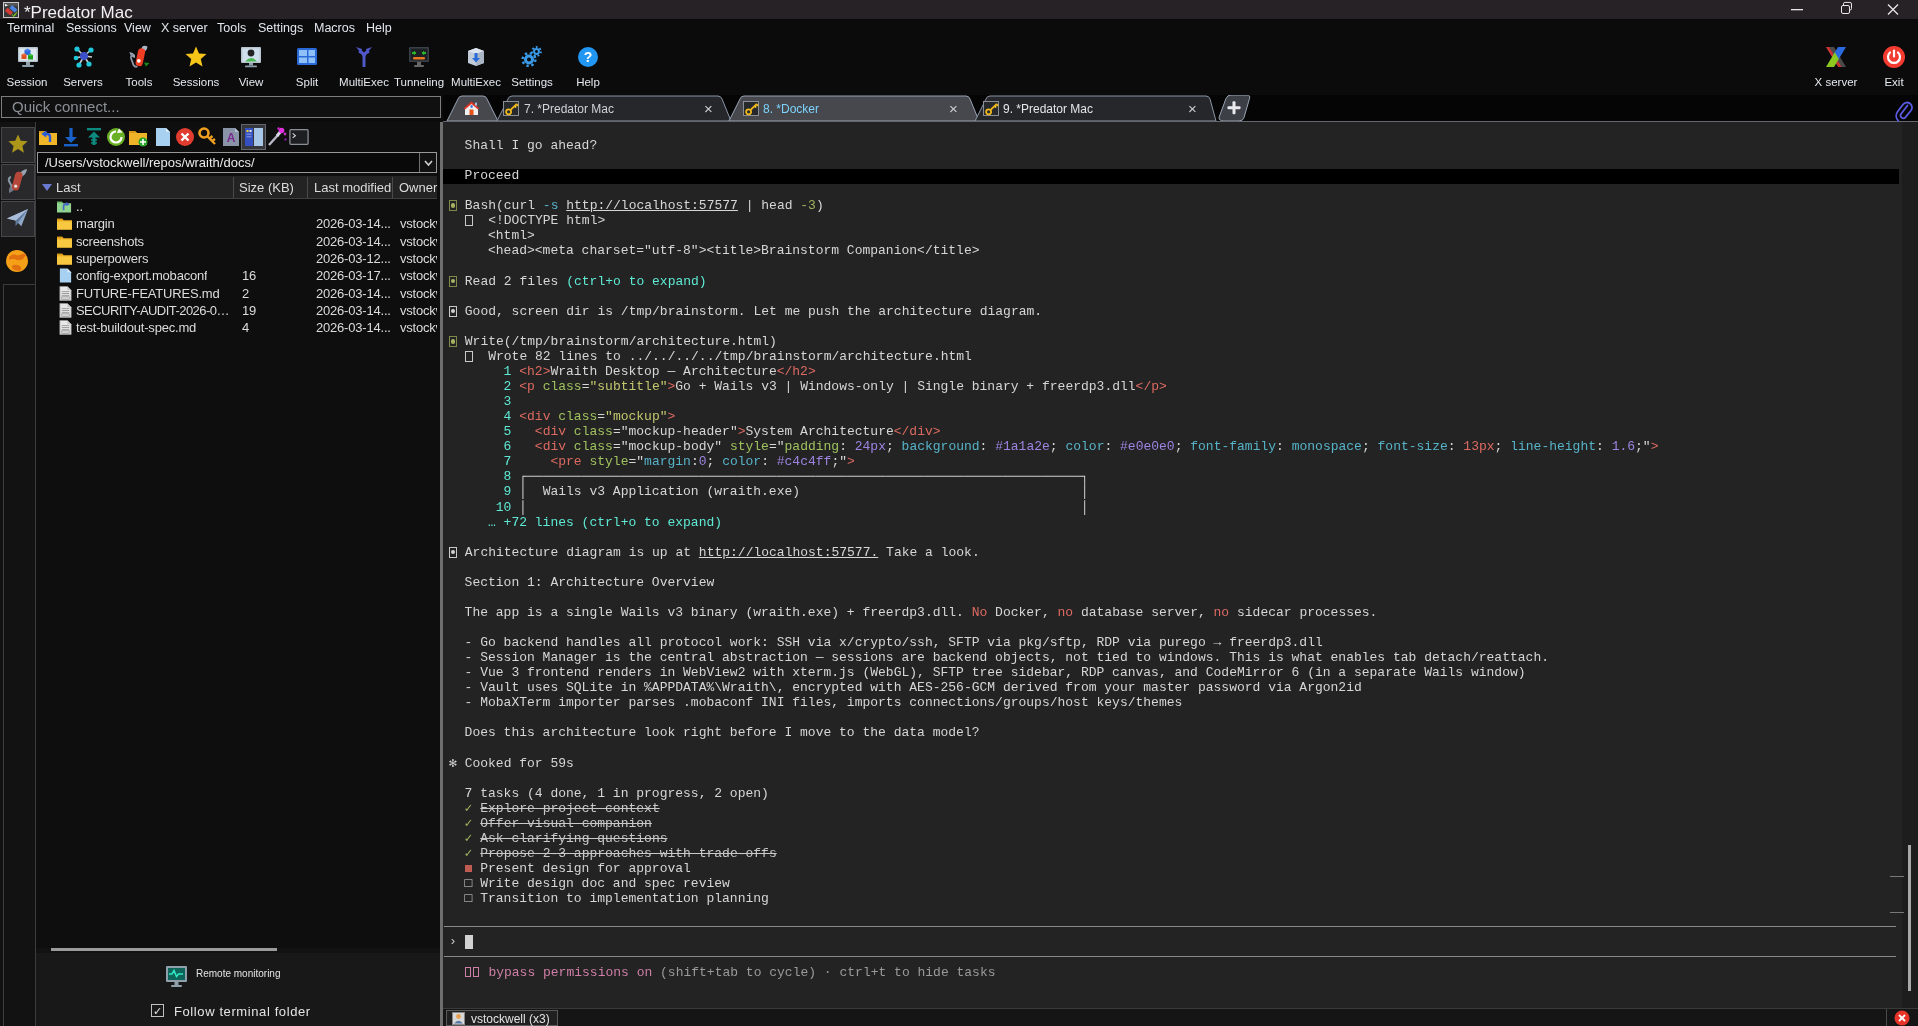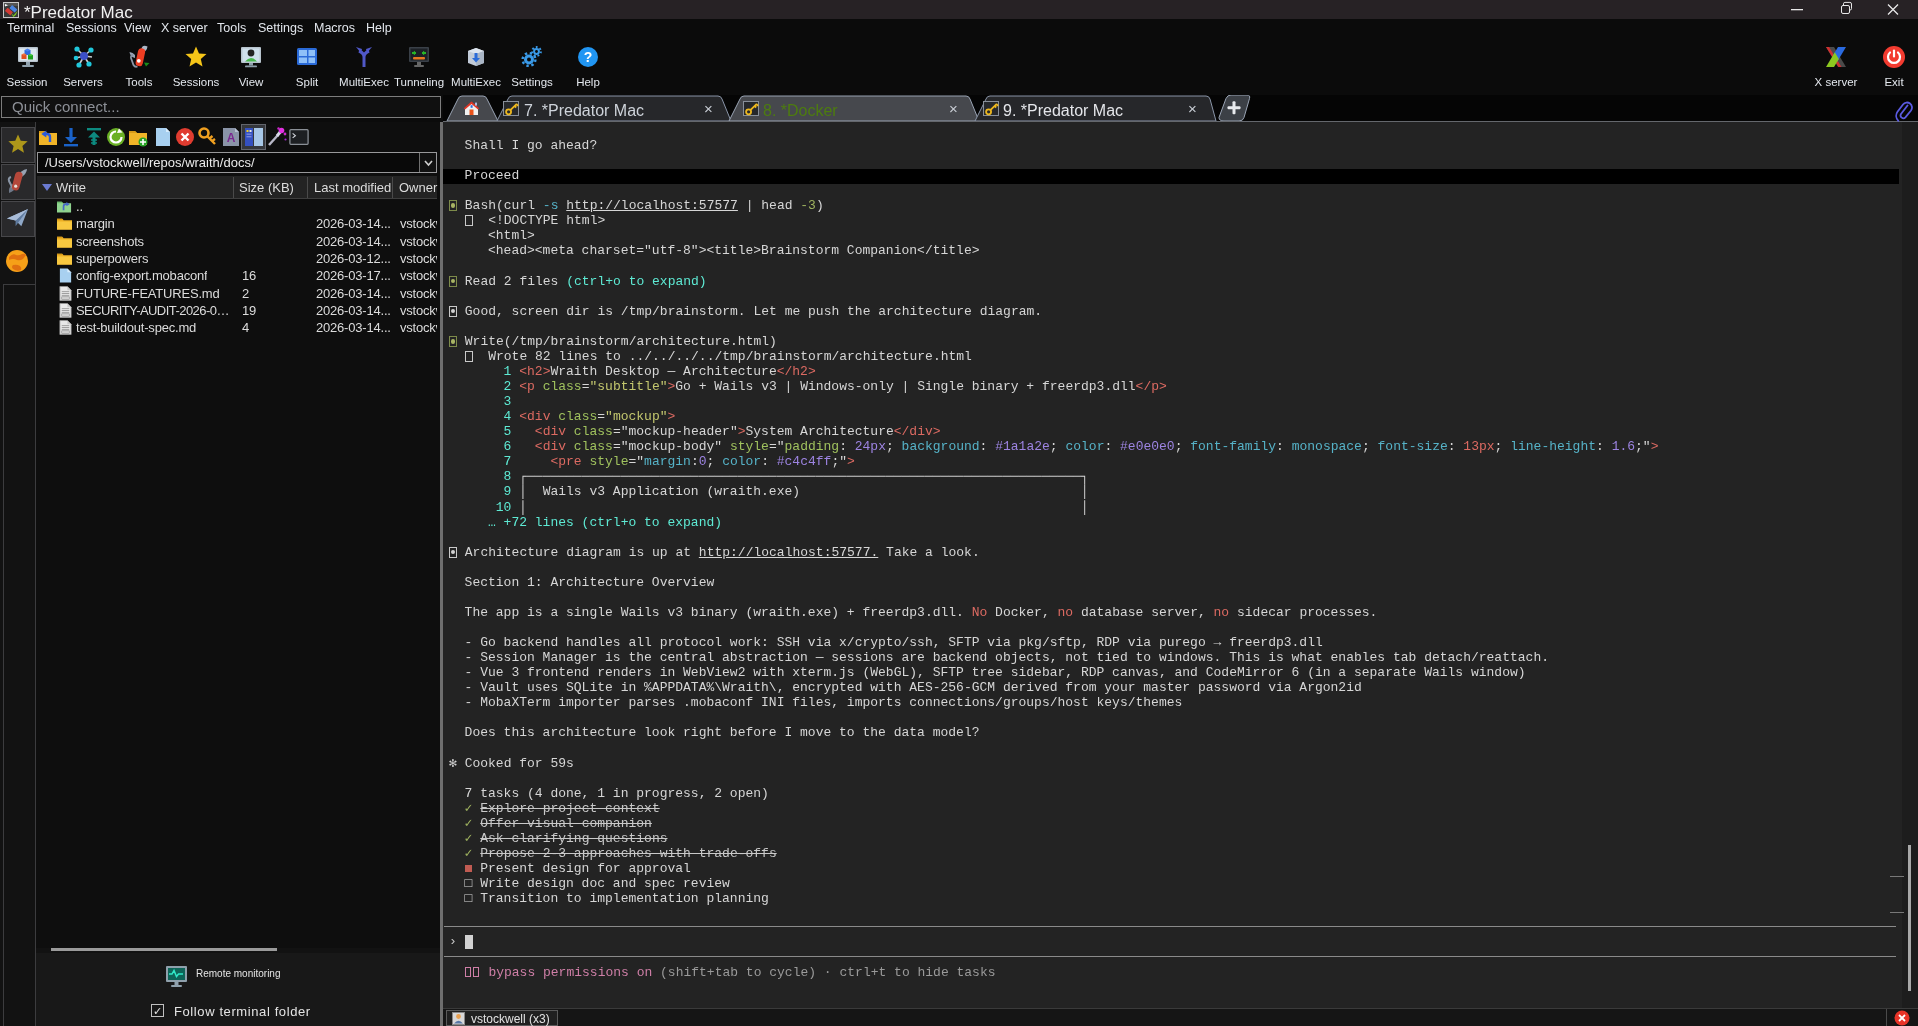--- a/index.html
+++ b/index.html
@@ -19,21 +19,21 @@
   .tblabel { position:absolute; top:76px; font-size:11.5px; color:#e4e8ee; text-align:center; width:80px; }
   
   #quickconnect { position:absolute; left:1px; top:96px; width:440px; height:22px;
      background:#101010; border:1px solid #7d7d7d; color:#8d9097; font-size:15px;
      padding-left:10px; line-height:20px; }
   
   #tabbar { position:absolute; left:443px; top:95px; width:1475px; height:26px; background:#050505; }
   #tabline { position:absolute; left:443px; top:121px; width:1475px; height:1px; background:#64676c; }
   .keyicon { position:absolute; top:101px; width:16px; height:15px; background:#26282b; border:1px solid #888f99; }
   .keyicon svg { position:absolute; left:0; top:0; }
-  .tabtext { position:absolute; top:102px; font-size:16px; }
+  .tabtext { position:absolute; top:102px; font-size:12px; }
   .tabx { position:absolute; top:100px; font-size:15px; color:#c8cdd4; }
   .bybox { display:inline-block; width:6px; height:10px; border:1px solid #cf7fa7; margin-right:2px; vertical-align:-1px; }
   
   #leftcol { position:absolute; left:0; top:122px; width:440px; height:904px; background:#121212; }
   #filepanel { position:absolute; left:36px; top:122px; width:404px; height:826px; background:#0e0e0e; }
   #splitter { position:absolute; left:440px; top:122px; width:3px; height:904px; background:#6e6e6e; }
   
   #terminal { position:absolute; left:443px; top:122px; width:1475px; height:886px; background:#232323; }
   #termpre { position:absolute; left:449px; top:138px; font-family:"Liberation Mono", monospace;
       font-size:13px; line-height:15.07px; color:#d6d6d6; white-space:pre; }
@@ -242,21 +242,21 @@
     </svg>
   </div>
 <div class="tabtext" style="left:524px;color:#ced3da">7. *Predator Mac</div>
 <div class="tabx" style="left:704px">×</div>
 <div class="keyicon" style="left:743px">
     <svg width="16" height="15" viewBox="0 0 16 15">
       <circle cx="4.6" cy="9.8" r="2.5" fill="none" stroke="#edb81f" stroke-width="1.8"></circle>
       <path d="M6.6 7.8 L12.8 1.8 M10.6 3.9 L12.2 5.5 M12.4 2.1 L14.2 3.9" stroke="#edb81f" stroke-width="1.8"></path>
     </svg>
   </div>
-<div class="tabtext" style="left:763px;color:#4d7c0f">8. *Docker</div>
+<div class="tabtext" style="left:763px;color:#7dd3fc">8. *Docker</div>
 <div class="tabx" style="left:949px">×</div>
 <div class="keyicon" style="left:983px">
     <svg width="16" height="15" viewBox="0 0 16 15">
       <circle cx="4.6" cy="9.8" r="2.5" fill="none" stroke="#edb81f" stroke-width="1.8"></circle>
       <path d="M6.6 7.8 L12.8 1.8 M10.6 3.9 L12.2 5.5 M12.4 2.1 L14.2 3.9" stroke="#edb81f" stroke-width="1.8"></path>
     </svg>
   </div>
 <div class="tabtext" style="left:1003px;color:#e4e6ea">9. *Predator Mac</div>
 <div class="tabx" style="left:1188px">×</div>
 <div id="tabline"></div>
@@ -360,21 +360,21 @@
 
 <div id="pathbar">/Users/vstockwell/repos/wraith/docs/</div>
 <div id="pathdrop"><svg width="17" height="19">
       <path d="M5 8 l3.5 4 3.5 -4" stroke="#cfcfcf" stroke-width="1.6" fill="none"></path>
     </svg></div>
 
 <div id="fhead">
   <svg class="abs" style="left:5px;top:8px" width="10" height="7">
       <path d="M0 0 h10 l-5 7 Z" fill="#6a7ad0"></path>
     </svg>
-  <span class="abs" style="left:19px;top:4px">Write</span>
+  <span class="abs" style="left:19px;top:4px">Last</span>
   <span class="abs" style="left:202px;top:4px">Size (KB)</span>
   <span class="abs" style="left:277px;top:4px">Last modified</span>
   <span class="abs" style="left:362px;top:4px">Owner</span>
 </div>
 <div class="fhsep" style="left:233px"></div>
 <div class="fhsep" style="left:307px"></div>
 <div class="fhsep" style="left:392px"></div>
 <div class="abs" style="left:36px;top:953px;width:404px;height:73px;background:#181818"></div>
 <div id="filerows">
 <div class="frow" style="top:198.0px">

